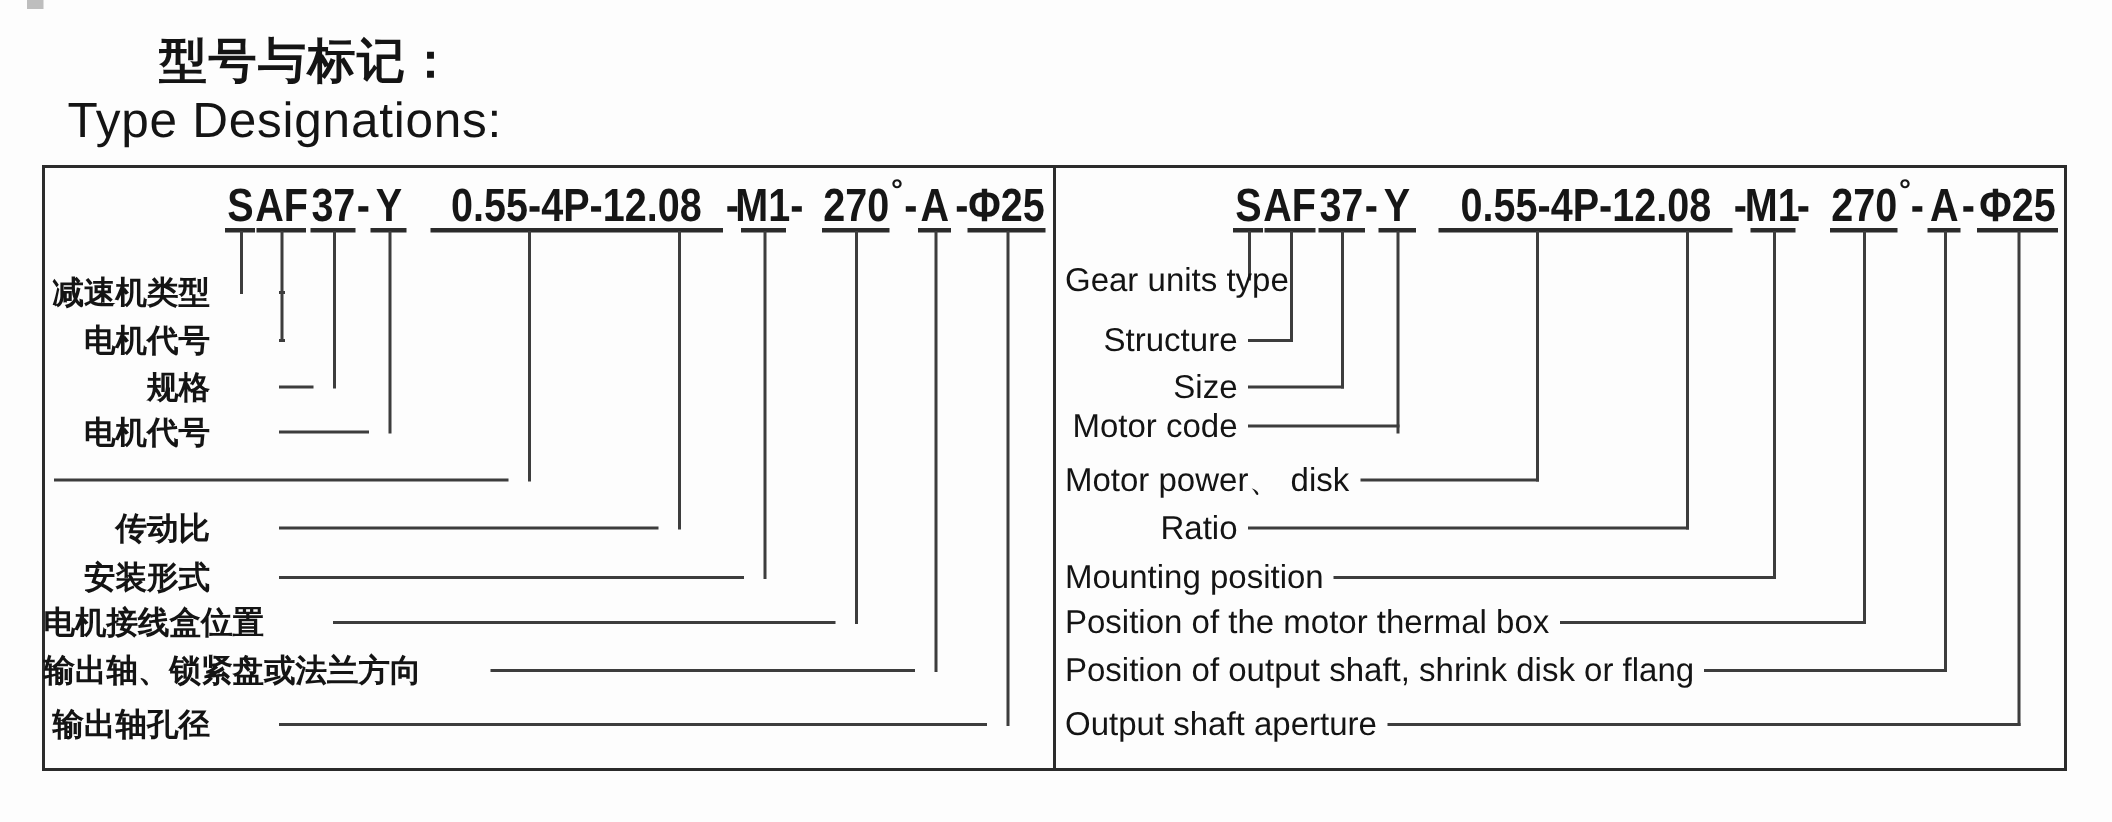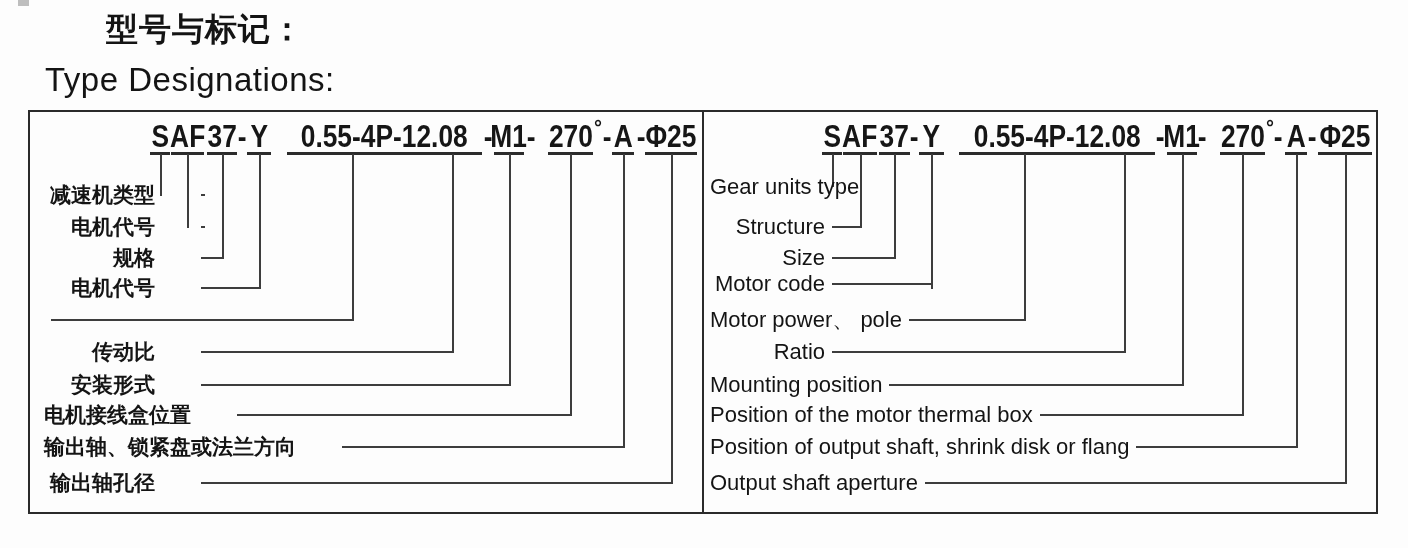--- a/index.html
+++ b/index.html
@@ -2,37 +2,37 @@
 <html><head>
 <meta charset="utf-8">
 <style>
   html,body{margin:0;padding:0;}
   body{
     width:1408px;height:548px;position:relative;background:#fdfdfd;
     font-family:"Liberation Sans","DejaVu Sans",sans-serif;color:#141414;
     overflow:hidden;
   }
   .corner-mark{position:absolute;left:18px;top:0;width:11px;height:6px;background:#8a8a8a;opacity:.55;}
-  .title-zh{position:absolute;left:106px;top:8px;margin:0;font-size:32px;font-weight:bold;letter-spacing:1px;white-space:nowrap;}
+  .title-zh{position:absolute;left:106px;top:19px;margin:0;font-size:32px;font-weight:bold;letter-spacing:1px;white-space:nowrap;}
   .title-en{position:absolute;left:45px;top:61px;margin:0;font-size:33px;font-weight:normal;letter-spacing:.5px;white-space:nowrap;}
   .box{position:absolute;left:28px;top:110px;width:1350px;height:404px;box-sizing:border-box;border:2px solid #2b2b2b;background:transparent;}
   .divider{position:absolute;left:702px;top:112px;width:2px;height:400px;background:#2b2b2b;}
 
   
   .seg{position:absolute;top:122px;height:30px;display:flex;justify-content:center;align-items:flex-end;
        font-size:31px;font-weight:bold;line-height:1;white-space:nowrap;color:#161616;}
   .seg.u{border-bottom:3px solid #2b2b2b;}
   .seg>span{display:inline-block;transform:scaleX(.85);transform-origin:50% 100%;}
   .deg{position:absolute;top:117px;font-size:20px;font-weight:bold;line-height:1;color:#161616;}
 
   
   .tick{position:absolute;top:154px;width:2px;background:#3d3d3d;}
   .row{position:absolute;display:flex;align-items:center;height:30px;}
   .row .lead{flex:1;height:2px;background:#3d3d3d;margin-left:7px;min-width:4px;}
-  .row-l{left:44px;gap:39px;}
+  .row-l{left:29px;gap:39px;}
   .row-l .txt{font-weight:bold;font-size:21px;min-width:111px;text-align:right;white-space:nowrap;}
   .row-r{left:710px;}
   .row-r .txt{font-size:22px;min-width:115px;text-align:right;white-space:nowrap;}
 </style>
 </head>
 <body>
 
 <div class="corner-mark"></div>
 
 <h1 class="title-zh">型号与标记：</h1>
@@ -211,21 +211,21 @@
     </div>
   <div class="row row-r" style="top:243px;width:186px">
       <span class="txt">Size</span>
       <i class="lead"></i>
     </div>
   <div class="row row-r" style="top:269px;width:223px">
       <span class="txt">Motor code</span>
       <i class="lead"></i>
     </div>
   <div class="row row-r" style="top:305px;width:316px">
-      <span class="txt">Motor power、 pole</span>
+      <span class="txt">Motor power、 disk</span>
       <i class="lead"></i>
     </div>
   <div class="row row-r" style="top:337px;width:416px">
       <span class="txt">Ratio</span>
       <i class="lead"></i>
     </div>
   <div class="row row-r" style="top:370px;width:474px">
       <span class="txt">Mounting position</span>
       <i class="lead"></i>
     </div>

